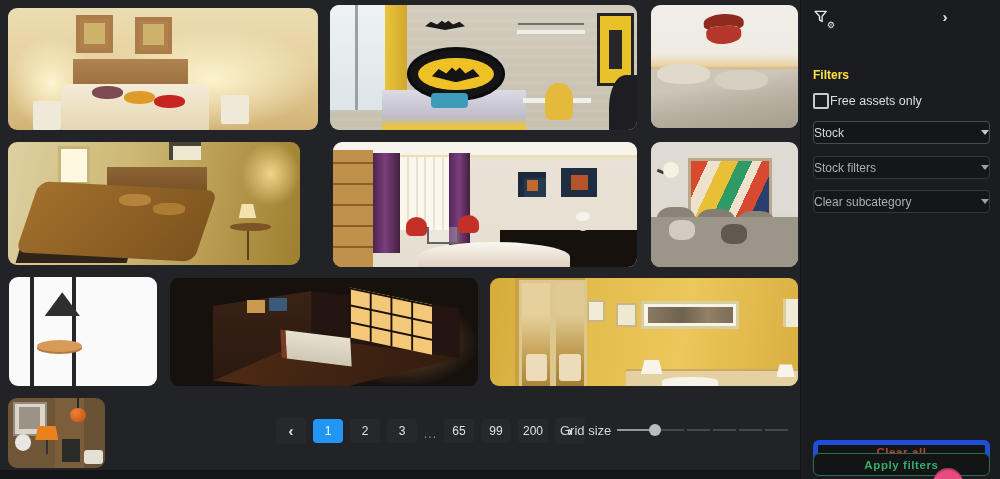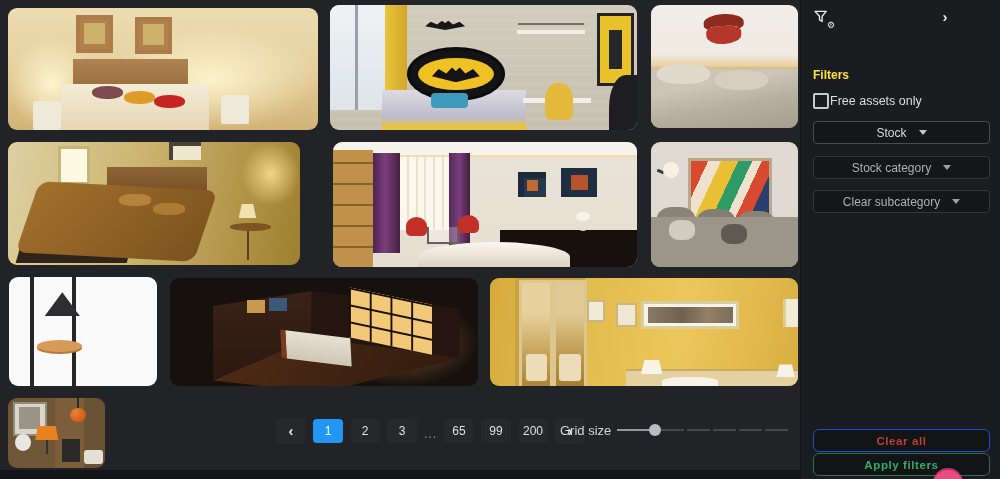--- a/index.html
+++ b/index.html
@@ -185,30 +185,30 @@
   .sidebar{left:800px;top:0;width:200px;height:479px;background:#1b1c1f;border-left:1px solid #111215;}
   .sb-filter-ic{left:11px;top:8px;width:20px;height:20px;cursor:pointer;}
   .sb-filter-ic svg{display:block;}
   .sb-gear{position:absolute;right:-3px;bottom:-2px;font-size:9px;color:#e9eaec;line-height:1;}
   .sb-chev{left:134px;top:8px;font-size:15px;font-weight:bold;color:#e3e4e6;cursor:pointer;width:20px;text-align:center;}
   .sb-title{left:12px;top:56px;font-size:12px;font-weight:bold;color:#fde047;margin-top:12px;}
   .sb-checkrow{left:12px;top:93px;display:flex;align-items:center;gap:1px;cursor:pointer;}
   .sb-checkbox{width:12px;height:12px;border:2px solid #c9cacd;border-radius:2px;background:transparent;}
   .sb-checklabel{font-size:12.5px;color:#dcdde0;}
   .dd{left:12px;width:177px;height:23px;border-radius:4px;background:#151619;display:flex;align-items:center;
-      justify-content:center;padding:0 28px;box-sizing:border-box;cursor:pointer;gap:12px;}
+      justify-content:space-between;padding:0 0;box-sizing:border-box;cursor:pointer;gap:12px;}
   .dd1{top:121px;border:1px solid #4a4b50;color:#d9dadc;}
   .dd2{top:156px;border:1px solid #353639;color:#aeafb2;}
   .dd3{top:190px;border:1px solid #353639;color:#aeafb2;}
   .dd-label{font-size:12px;}
   .dd-caret{width:0;height:0;border-left:4px solid transparent;border-right:4px solid transparent;
             border-top:5px solid currentColor;opacity:.9;}
   .sb-btn{left:12px;width:177px;height:23px;border-radius:6px;background:#131416;display:flex;align-items:center;
           justify-content:center;font-size:11.5px;font-weight:bold;letter-spacing:.6px;cursor:pointer;box-sizing:border-box;}
-  .btn-clear{top:429px;border:1px solid #1d4ed8;color:#bf4136;}
+  .btn-clear{top:440px;border:5px solid #1d4ed8;color:#bf4136;}
   .btn-apply{top:453px;border:1px solid #2c6e4d;color:#34ad6c;}
   .fab{left:933px;top:468px;width:30px;height:30px;border-radius:50%;background:#e84b80;
        box-shadow:inset 0 2px 0 rgba(0,0,0,.25);cursor:pointer;}
 
   .bottom-strip{left:0;top:470px;width:800px;height:9px;background:#141518;}
 </style>
 </head>
 <body>
 
 <div class="stage">
@@ -381,21 +381,21 @@
     <div class="abs sb-checkrow">
       <span class="sb-checkbox"></span>
       <span class="sb-checklabel">Free assets only</span>
     </div>
 
     <div class="abs dd dd1">
       <span class="dd-label">Stock</span>
       <span class="dd-caret"></span>
     </div>
     <div class="abs dd dd2">
-      <span class="dd-label">Stock category</span>
+      <span class="dd-label">Stock filters</span>
       <span class="dd-caret"></span>
     </div>
     <div class="abs dd dd3">
       <span class="dd-label">Clear subcategory</span>
       <span class="dd-caret"></span>
     </div>
 
     <div class="abs sb-btn btn-clear">Clear all</div>
     <div class="abs sb-btn btn-apply">Apply filters</div>
   </div>

